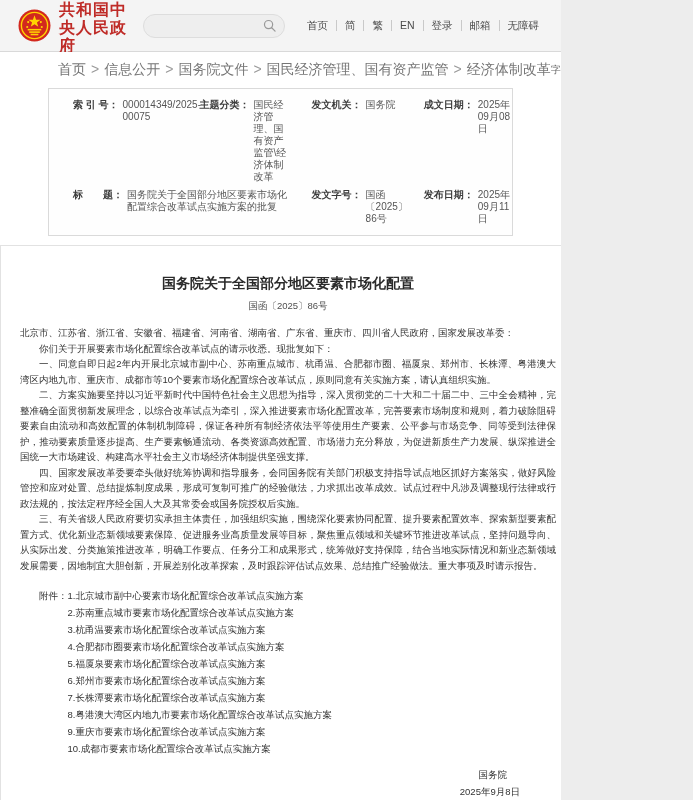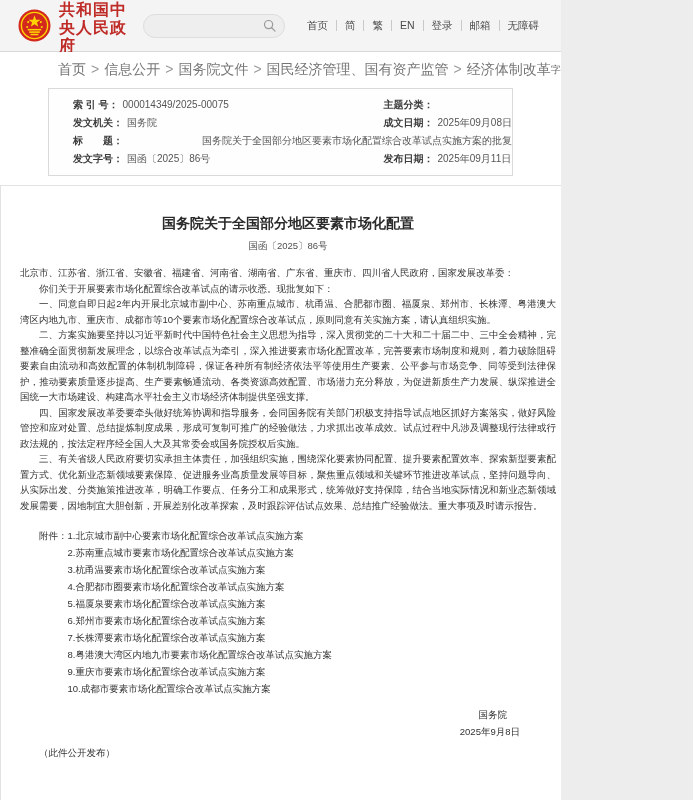--- a/index.html
+++ b/index.html
@@ -36,21 +36,21 @@
   .tool-label { margin-right:4px; }
   .size-opt { margin:0 3px; cursor:pointer; color:#666; }
   .size-opt.active { color:#2f6fb3; font-weight:bold; }
   .divider { width:1px; height:11px; background:#cfcfcf; margin:0 9px; display:inline-block; }
   .tool-item { display:flex; align-items:center; margin-right:10px; cursor:pointer; color:#666;justify-content:center; }
   .tool-item svg { margin-left:4px; }
 
   
   .meta-section { background:#ffffff; padding:0 48px 9px; flex:none; }
   .meta-box { border:1px solid #dadada; background:#fefefe; padding:7px 0 7px 0; }
-  .meta-grid { display:grid; grid-template-columns:1fr; }
+  .meta-grid { display:grid; grid-template-columns:1fr 1fr 1fr 1fr; }
   .meta-cell { display:flex; padding:3px 0 3px 24px; font-size:10px; line-height:12px; }
   .meta-cell.full { grid-column:1 / span 2;justify-content:space-between; }
   .meta-label { font-weight:bold; color:#3c3c3c; flex:none; }
   .meta-value { color:#555; margin-left:4px; }
 
   
   .doc-section { flex:1; background:#701a75; overflow:hidden; }
   .doc-card { width:576px; margin:0 auto; background:#ffffff; border:1px solid #e2e2e2;
               min-height:660px; padding:27px 19px 20px; }
   .doc-title { text-align:center; font-size:14px; font-weight:bold; color:#2b2b2b; line-height:21px; }
@@ -146,20 +146,21 @@
   </div>
 
   <section class="meta-section">
     <div class="meta-box meta-grid">
       <div class="meta-cell">
         <span class="meta-label">索 引 号：</span>
         <span class="meta-value">000014349/2025-00075</span>
       </div>
       <div class="meta-cell">
         <span class="meta-label">主题分类：</span>
+        <span class="meta-value">国民经济管理、国有资产监管\经济体制改革</span>
       </div>
       <div class="meta-cell">
         <span class="meta-label">发文机关：</span>
         <span class="meta-value">国务院</span>
       </div>
       <div class="meta-cell">
         <span class="meta-label">成文日期：</span>
         <span class="meta-value">2025年09月08日</span>
       </div>
       <div class="meta-cell full">

